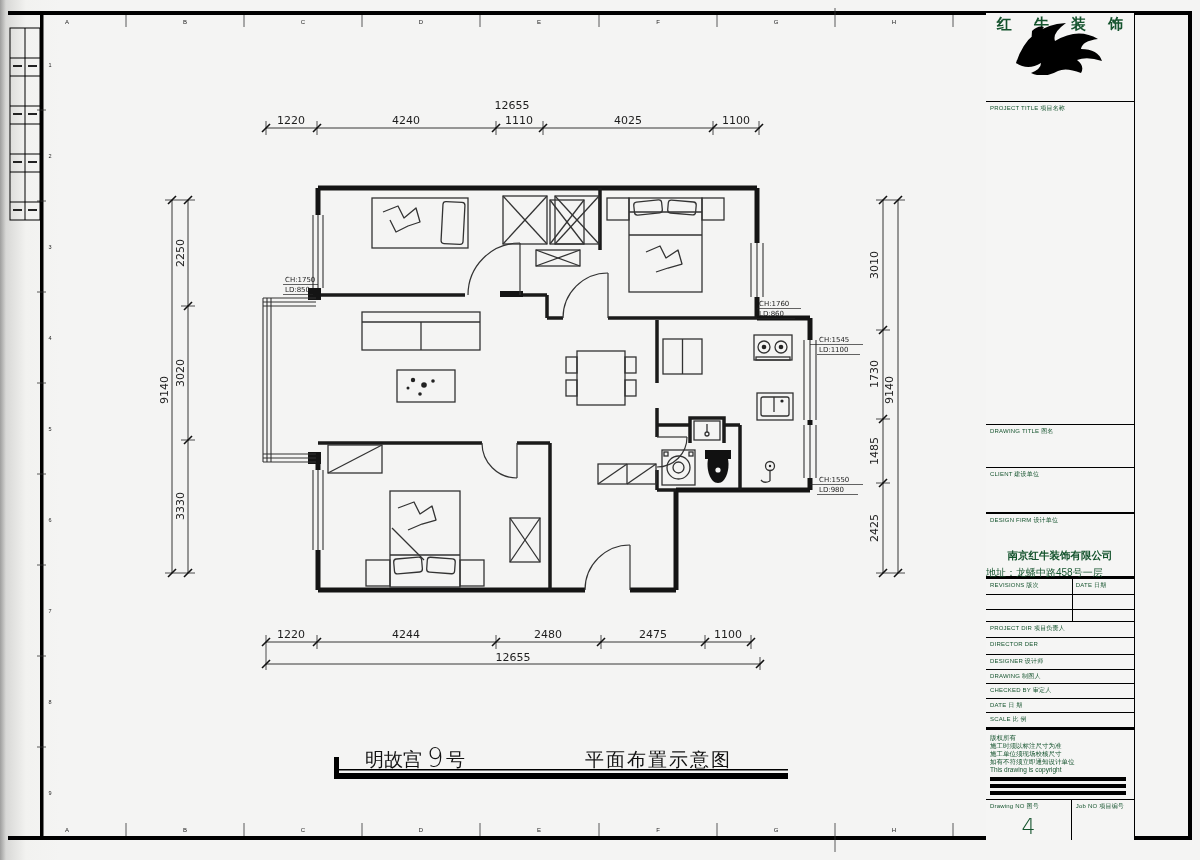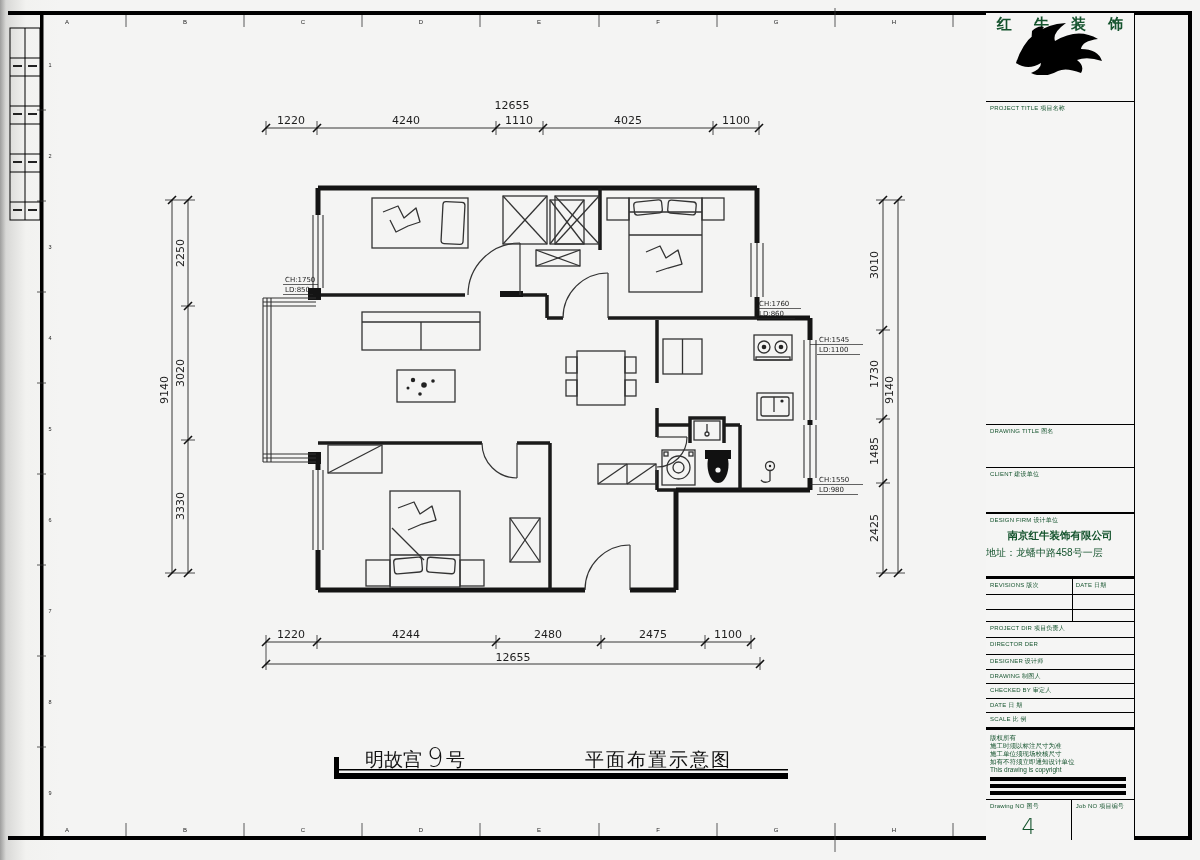--- a/index.html
+++ b/index.html
@@ -20,21 +20,21 @@
   .foot-num{font-size:26px;font-weight:300;fill:#111;font-family:"DejaVu Sans", sans-serif;}
 
   
   #titleblock{
     position:absolute;left:986px;top:13px;width:148px;height:827px;
     border-right:1px solid #000;background:#f5f5f4;font-family:"Liberation Sans", sans-serif;color:#14532d;
   }
   .tb-sec{position:absolute;left:0;width:148px;border-bottom:1px solid #000;box-sizing:border-box;}
   .tb-label{font-size:6px;line-height:8px;padding:2px 0 0 4px;letter-spacing:.2px;white-space:nowrap;}
   .tb-brand{font-size:15px;font-weight:bold;letter-spacing:9px;text-align:center;margin-top:2px;white-space:nowrap;text-indent:9px;}
-  .tb-firm-name{font-size:10.5px;font-weight:bold;text-align:center;margin-top:5px;white-space:nowrap;}
+  .tb-firm-name{font-size:10.5px;font-weight:bold;text-align:center;margin-top:25px;white-space:nowrap;}
   .tb-firm-addr{font-size:10px;margin-top:3px;white-space:nowrap;}
   .tb-row2{display:flex;height:100%;}
   .tb-cell-l{width:58%;border-right:1px solid #000;box-sizing:border-box;}
   .tb-cell-r{width:42%;}
   .rev-grid{position:absolute;inset:0;}
   .rev-line{position:absolute;left:0;width:100%;border-top:1px solid #000;}
   .rev-vert{position:absolute;top:0;bottom:0;left:58%;border-left:1px solid #000;}
   .notes{padding:4px 4px 0 4px;}
   .note-line{font-size:6.5px;line-height:8px;white-space:nowrap;}
   .redact{height:4px;background:#000;margin:3px 4px 0 0;}

